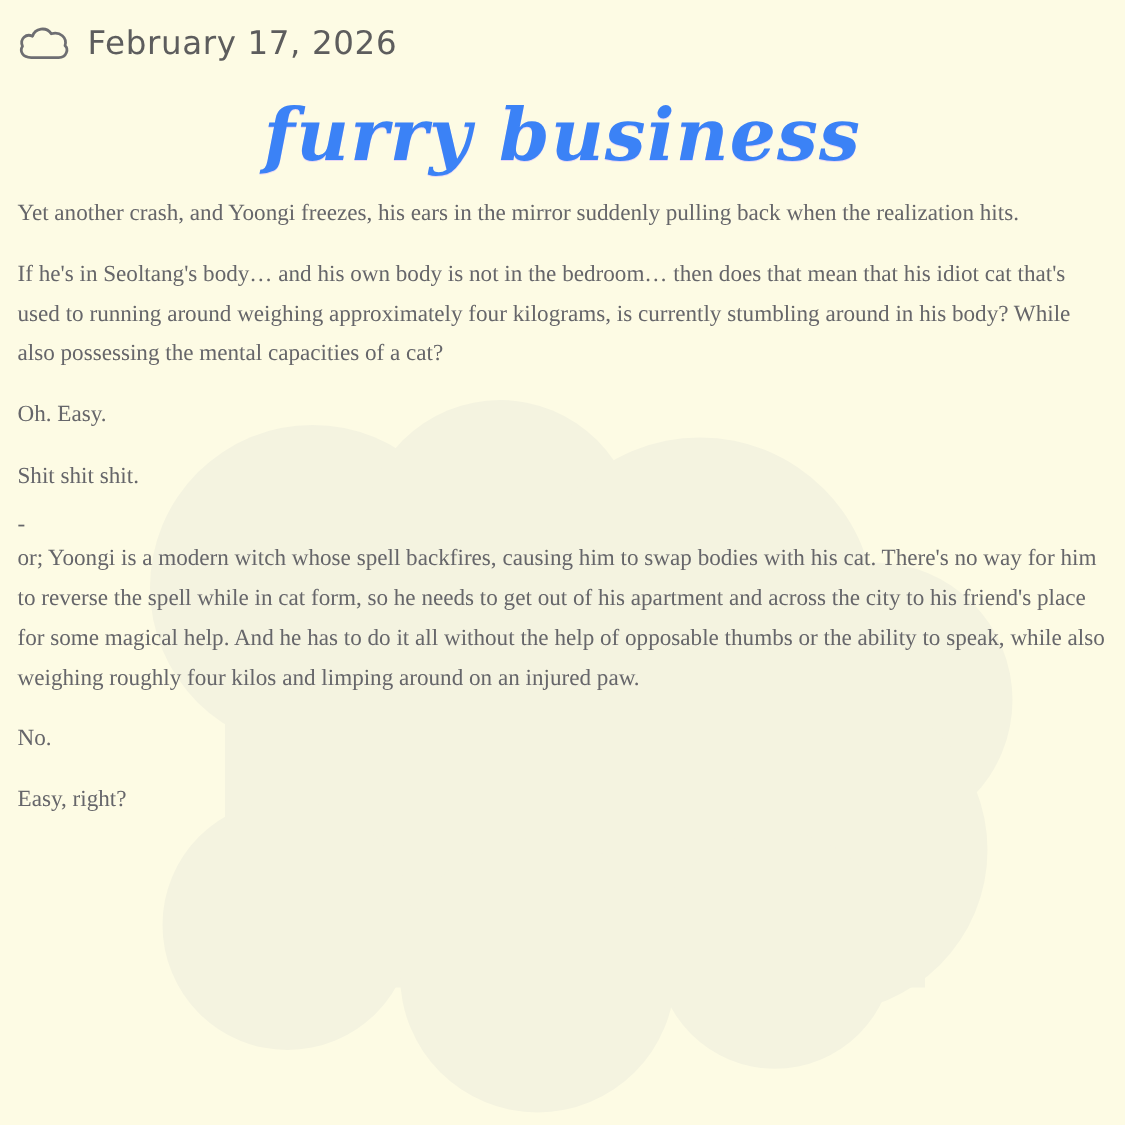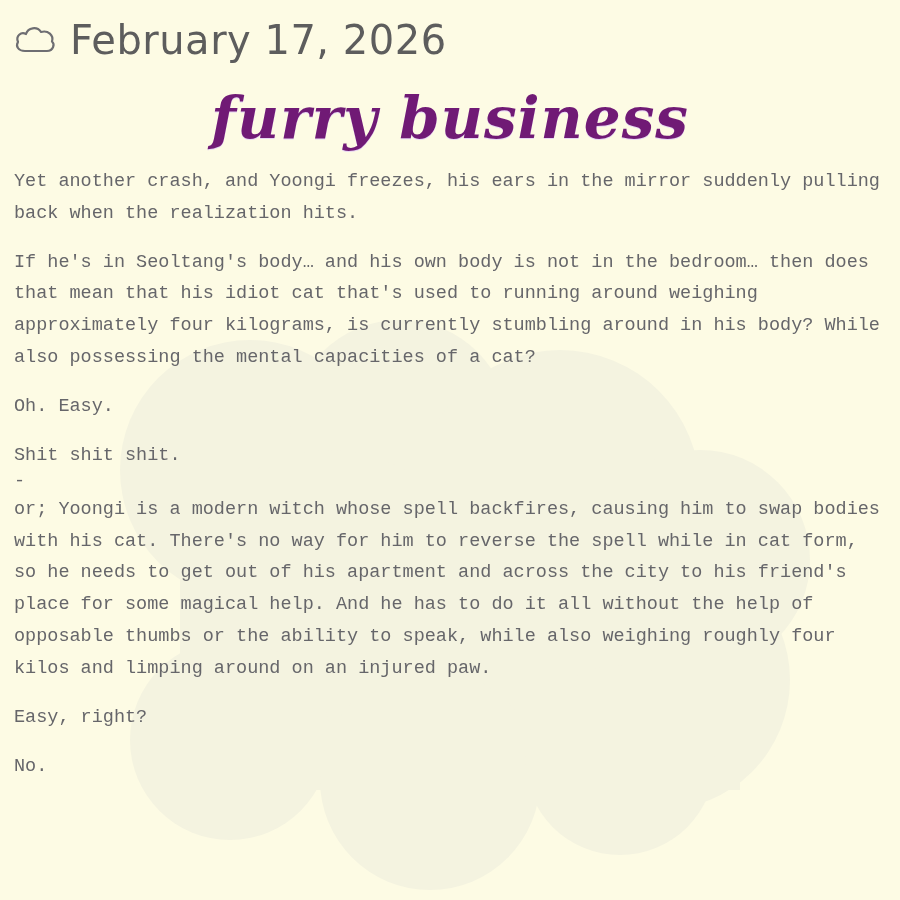--- a/index.html
+++ b/index.html
@@ -40,52 +40,52 @@
     padding-top: 18px;
   }
   .cloud-icon {
     width: 42px;
     height: 34px;
     flex: 0 0 auto;
     display: block;
   }
   .date-title {
     font-family: "DejaVu Sans", sans-serif;
-    font-size: 40px;
+    font-size: 26px;
     font-weight: 400;
     color: #5d5d5d;
     letter-spacing: 0.5px;
     line-height: 1.1;
   }
 
   .work-title {
     text-align: center;
     font-family: "DejaVu Serif", serif;
     font-style: italic;
     font-weight: bold;
     font-size: 58px;
-    color: #701a75;
+    color: #3b82f6;
     margin-top: 22px;
     margin-bottom: 6px;
     letter-spacing: 1px;
     text-shadow: 0 1px 0 #e7d6f4;
   }
 
   .body-text {
     margin-top: 14px;
-    font-family: Liberation Mono, monospace;
+    font-family: Liberation Serif, serif;
     font-size: 18.5px;
     line-height: 1.72;
     color: #66666a;
   }
   .para {
     margin: 0 0 17px 0;
   }
   .para.tight {
-    margin-bottom: 0;
+    margin-bottom: 12px;
   }
   .divider-dash {
     margin: 0 0 2px 0;
     line-height: 1.1;
     color: #66666a;
     font-size: 18.5px;
   }
 </style>
 </head>
 <body>
@@ -117,17 +117,17 @@
 
   <h1 class="work-title">furry business</h1>
 
   <div class="body-text">
     <p class="para">Yet another crash, and Yoongi freezes, his ears in the mirror suddenly pulling back when the realization hits.</p>
     <p class="para">If he's in Seoltang's body… and his own body is not in the bedroom… then does that mean that his idiot cat that's used to running around weighing approximately four kilograms, is currently stumbling around in his body? While also possessing the mental capacities of a cat?</p>
     <p class="para">Oh. Easy.</p>
     <p class="para tight">Shit shit shit.</p>
     <p class="divider-dash">-</p>
     <p class="para">or; Yoongi is a modern witch whose spell backfires, causing him to swap bodies with his cat. There's no way for him to reverse the spell while in cat form, so he needs to get out of his apartment and across the city to his friend's place for some magical help. And he has to do it all without the help of opposable thumbs or the ability to speak, while also weighing roughly four kilos and limping around on an injured paw.</p>
+    <p class="para">No.</p>
     <p class="para">Easy, right?</p>
-    <p class="para">No.</p>
   </div>
 
 </div>
 
 </body></html>

